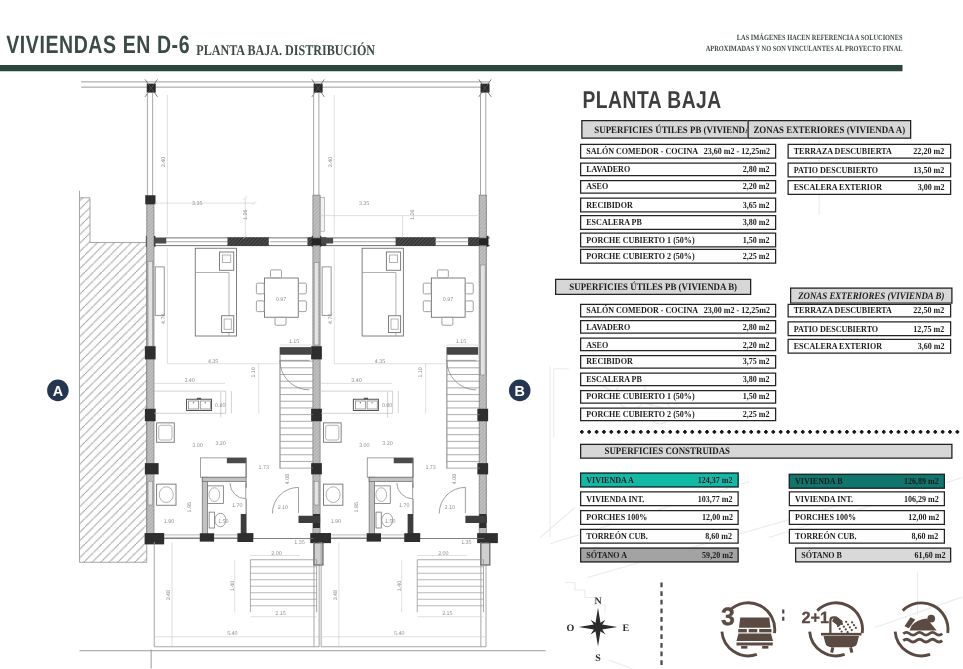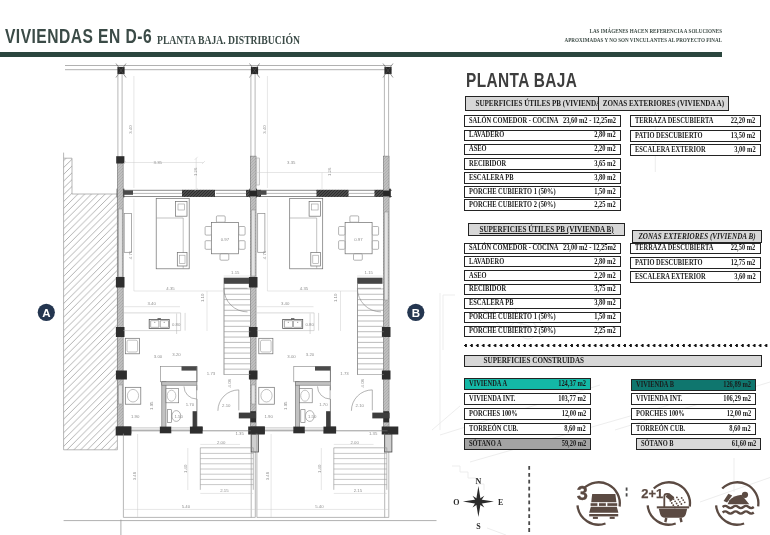--- a/index.html
+++ b/index.html
@@ -70,21 +70,21 @@
   </div>
 <div class="row" style="left:629.5px;top:129.8px;width:129px;height:9.8px;font-size:7.4px;">
     <span class="l">PATIO DESCUBIERTO</span>
     <span class="v">13,50 m2</span>
   </div>
 <div class="row" style="left:629.5px;top:144.2px;width:129px;height:9.8px;font-size:7.4px;">
     <span class="l">ESCALERA EXTERIOR</span>
     <span class="v">3,00 m2</span>
   </div>
 
-<div class="hdr" style="left:468px;top:222.8px;width:154.5px;height:11px;font-size:7.9px;text-decoration:underline;">
+<div class="hdr" style="left:444px;top:222.8px;width:154.5px;height:11px;font-size:7.9px;">
     <span>SUPERFICIES ÚTILES PB (VIVIENDA B)</span>
   </div>
 
 <div class="row" style="left:464px;top:242.5px;width:154.5px;height:9.2px;font-size:7.4px;">
     <span class="l">SALÓN COMEDOR - COCINA</span>
     <span class="v">23,00 m2 - 12,25m2</span>
   </div>
 <div class="row" style="left:464px;top:256.2px;width:154.5px;height:9.2px;font-size:7.4px;">
     <span class="l">LAVADERO</span>
     <span class="v">2,80 m2</span>

